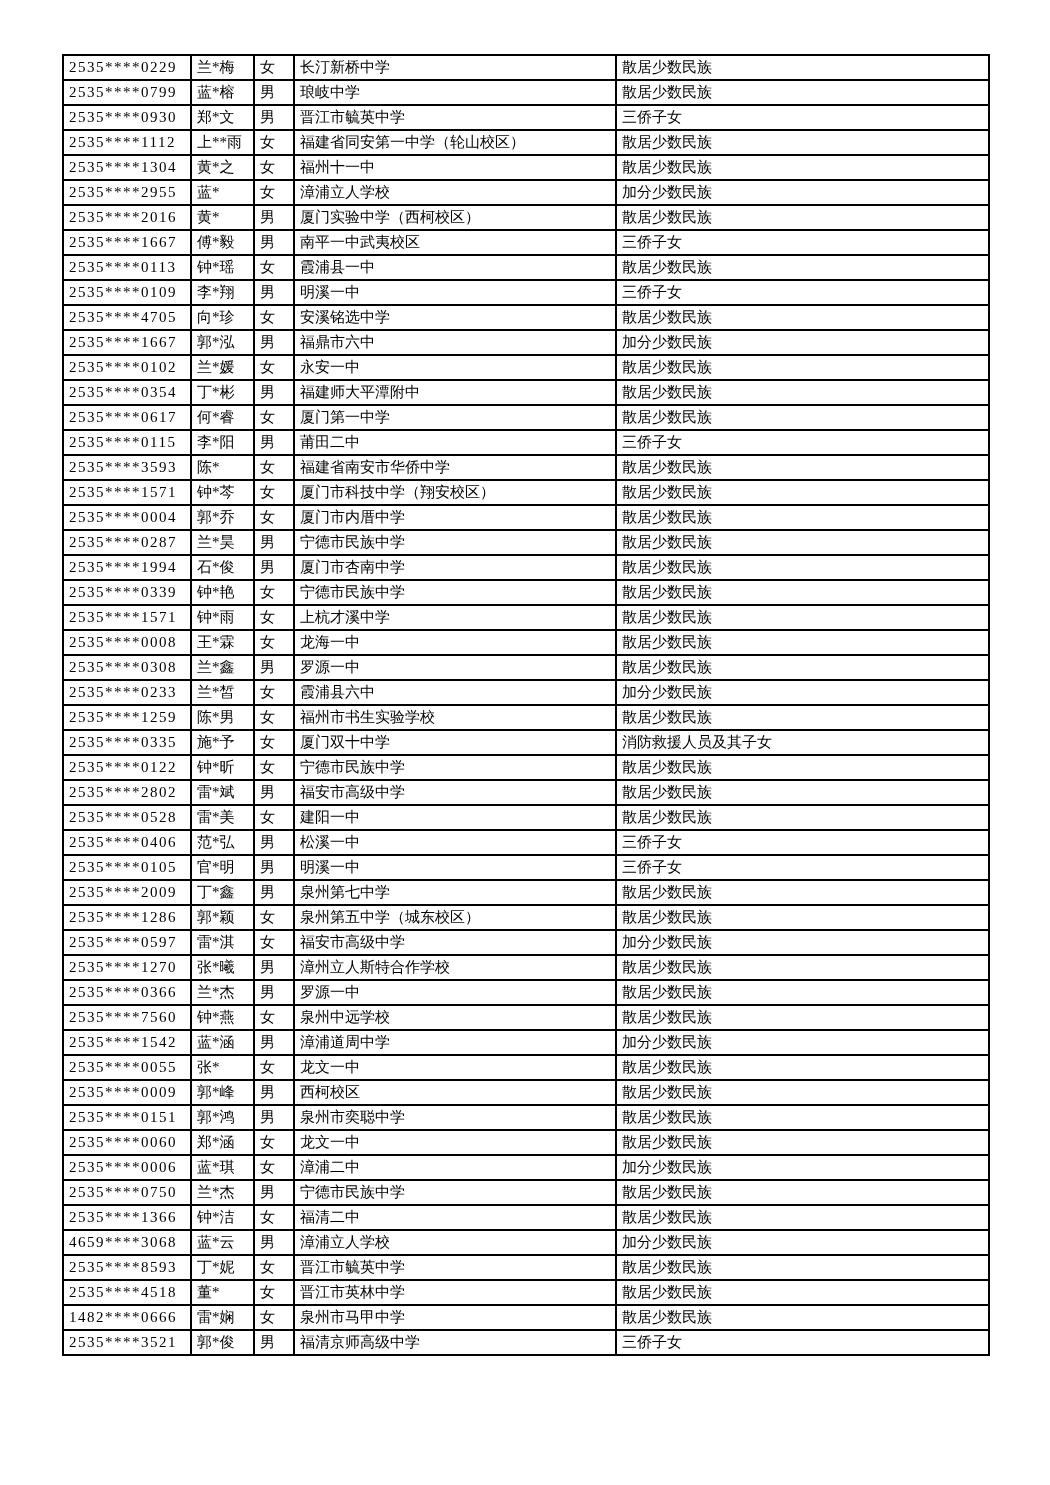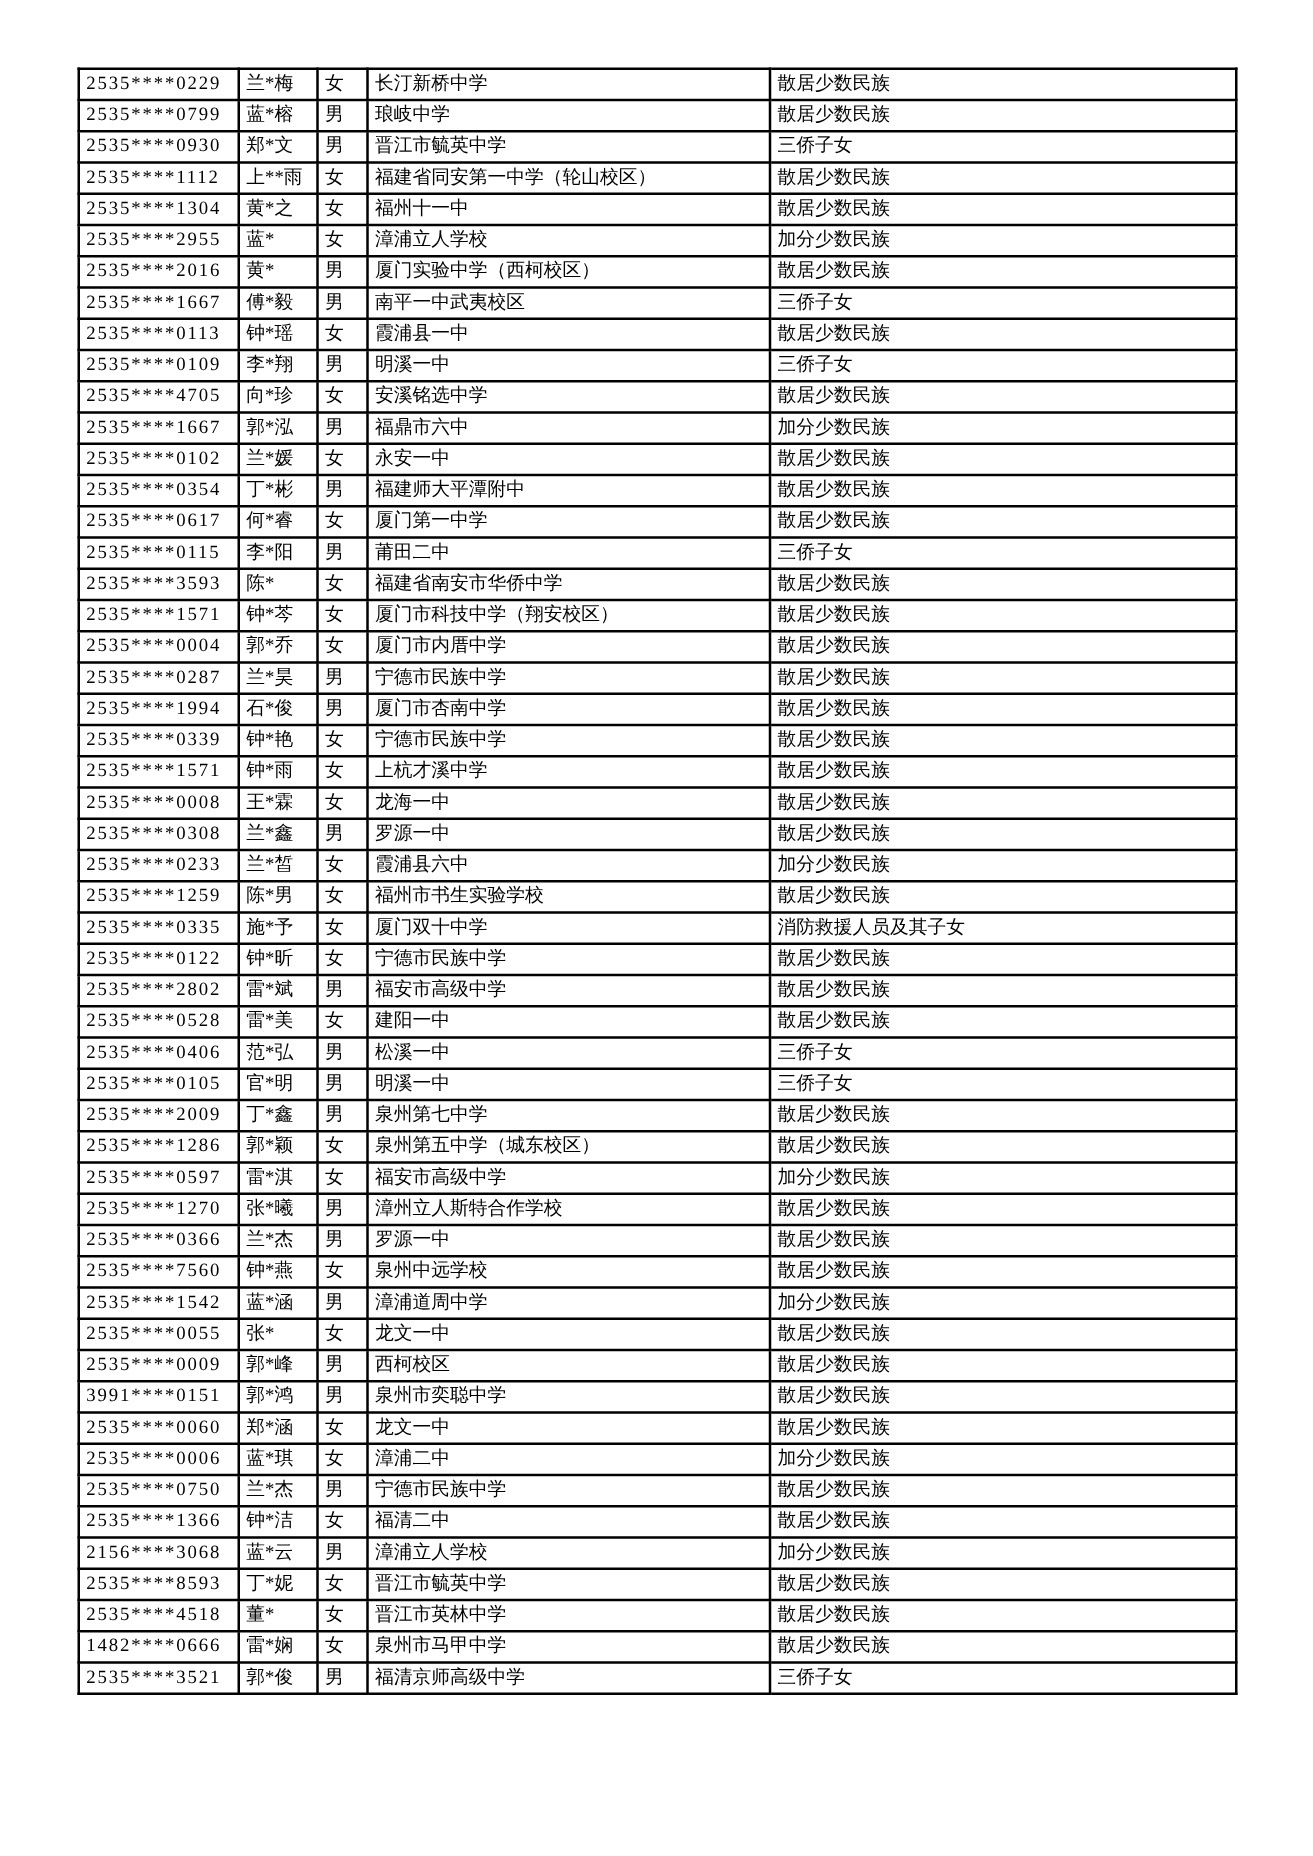--- a/index.html
+++ b/index.html
@@ -392,21 +392,21 @@
 
   <tr>
     <td class="col-id">2535****0009</td>
     <td class="col-name">郭*峰</td>
     <td class="col-gender">男</td>
     <td class="col-school">西柯校区</td>
     <td class="col-category">散居少数民族</td>
   </tr>
 
   <tr>
-    <td class="col-id">3991****0151</td>
+    <td class="col-id">2535****0151</td>
     <td class="col-name">郭*鸿</td>
     <td class="col-gender">男</td>
     <td class="col-school">泉州市奕聪中学</td>
     <td class="col-category">散居少数民族</td>
   </tr>
 
   <tr>
     <td class="col-id">2535****0060</td>
     <td class="col-name">郑*涵</td>
     <td class="col-gender">女</td>
@@ -432,21 +432,21 @@
 
   <tr>
     <td class="col-id">2535****1366</td>
     <td class="col-name">钟*洁</td>
     <td class="col-gender">女</td>
     <td class="col-school">福清二中</td>
     <td class="col-category">散居少数民族</td>
   </tr>
 
   <tr>
-    <td class="col-id">2156****3068</td>
+    <td class="col-id">4659****3068</td>
     <td class="col-name">蓝*云</td>
     <td class="col-gender">男</td>
     <td class="col-school">漳浦立人学校</td>
     <td class="col-category">加分少数民族</td>
   </tr>
 
   <tr>
     <td class="col-id">2535****8593</td>
     <td class="col-name">丁*妮</td>
     <td class="col-gender">女</td>

